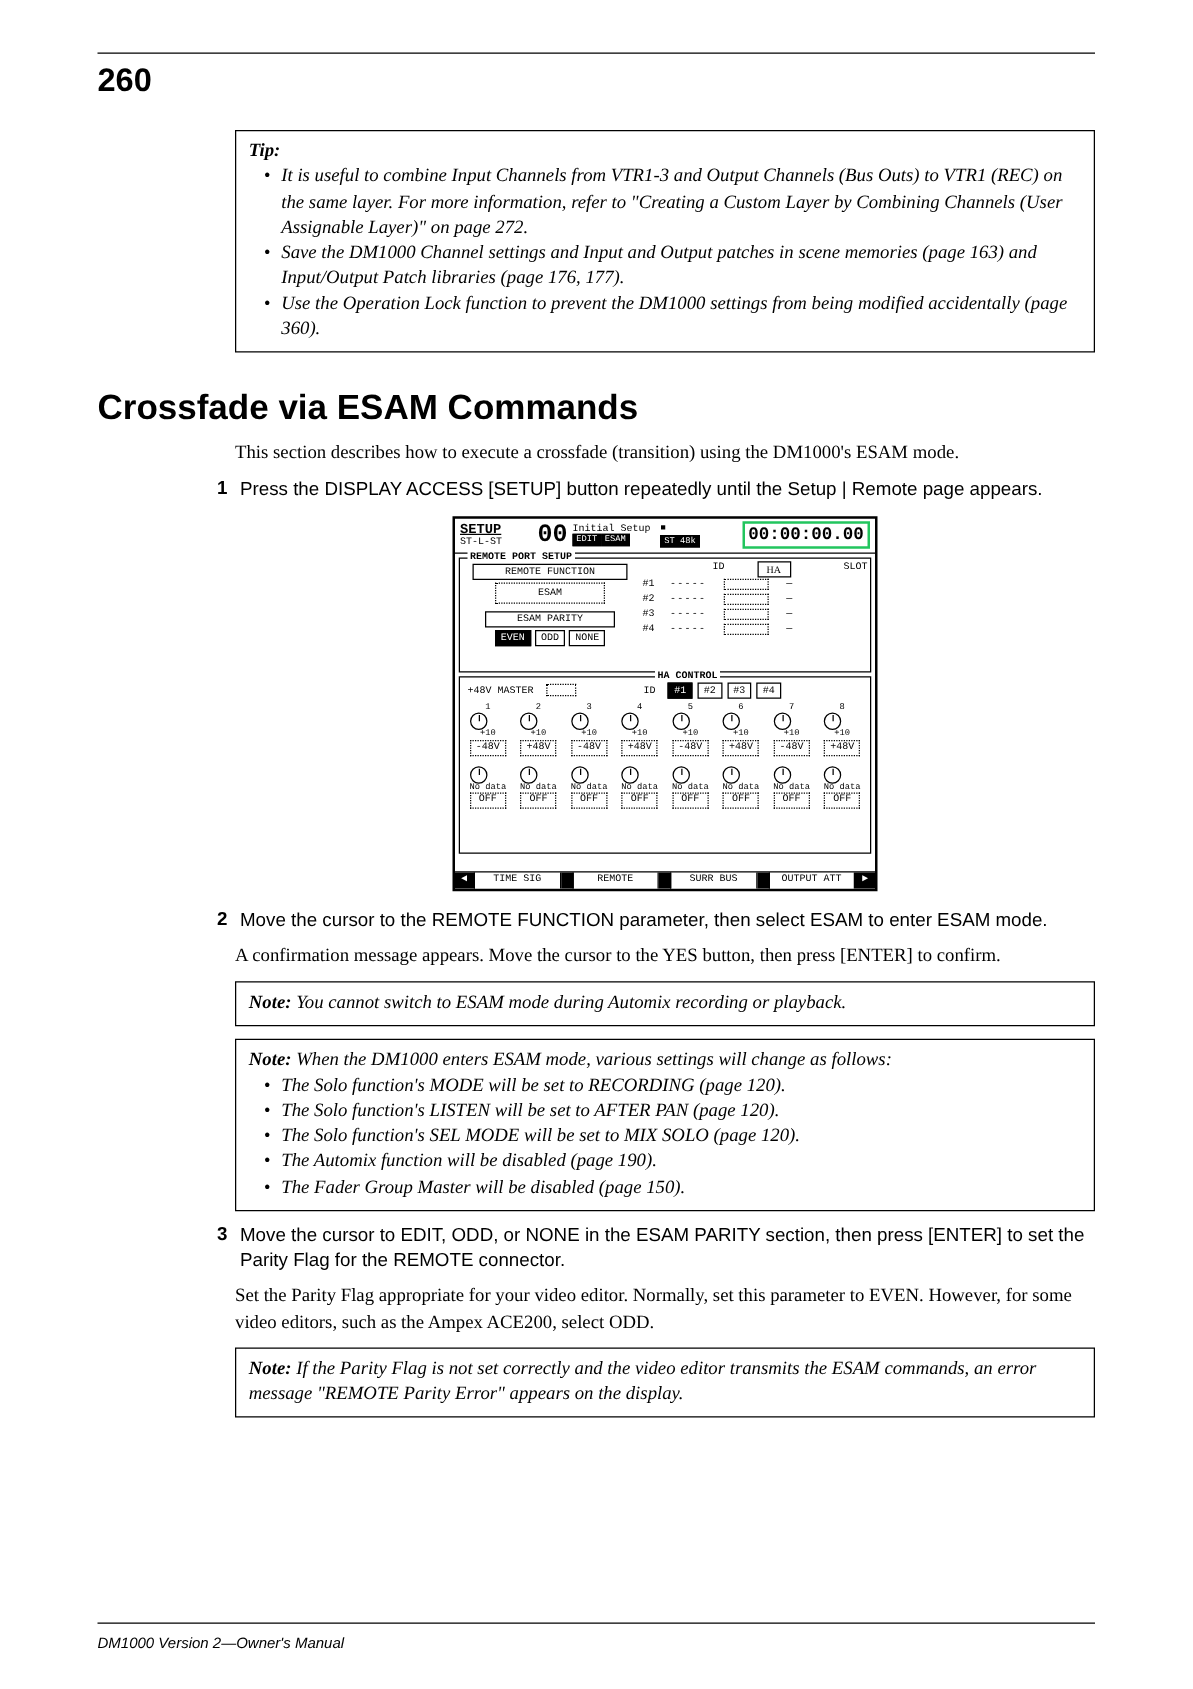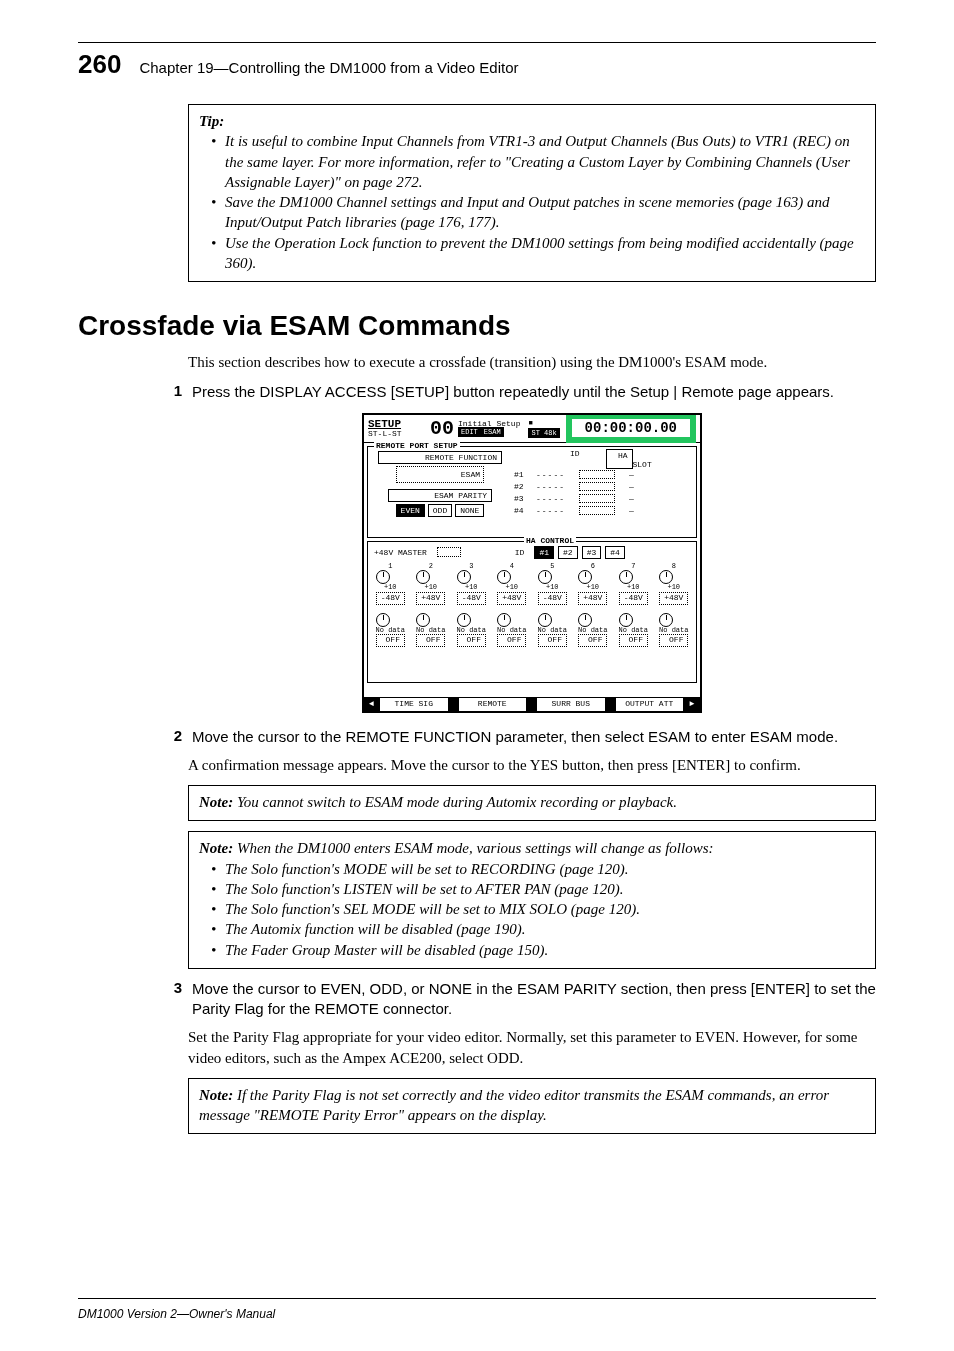--- a/index.html
+++ b/index.html
@@ -126,22 +126,22 @@
   .lcd-title { font-weight: bold; font-size: 11px; text-decoration: underline;}
   .lcd-sub { font-size: 8px; }
   .lcd-zeros {
     font-size: 20px;
     font-weight: bold;
   }
   .lcd-midlabels { font-size: 8px; line-height:1; }
   .lcd-timecode {
     font-weight: bold;
     font-size: 14px;
-    border: 6px solid #22c55e;
-    padding: 1px 13px;
+    border: 2px solid #22c55e;
+    padding: 1px 3px;
     margin-left: auto;
   }
   .lcd-section {
     border: 1px solid #000;
     margin: 3px;
     padding: 2px;
     position: relative;
   }
   .lcd-section-label {
     position: absolute;
@@ -150,21 +150,21 @@
     background: #fff;
     font-size: 8px;
     padding: 0 2px;
     font-weight: bold;
   }
   .lcd-row { display:flex; gap:4px; align-items:center; }
   .lcd-btn {
     border: 1px solid #000;
     padding: 1px 4px;
     font-size: 8px;
-    text-align: right;
+    text-align: center;
   }
   .lcd-btn.dotted { border-style: dotted; }
   .lcd-btn.inv { background: #000; color: #fff; }
   .lcd-dashes { letter-spacing: 1px; }
   .ha-table { flex: 1; }
   .ha-table-row { display:flex; gap:4px; font-size:8px; align-items:center; height:12px;}
   .ha-hdr { display:flex; font-size:8px; }
   .knob-row { display:flex; justify-content: space-around; margin-top:2px;}
   .knob {
     width: 14px; height:14px; border:1px solid #000; border-radius:50%;
@@ -195,21 +195,20 @@
     border-top: 1px solid #000;
   }
 </style>
 </head>
 <body>
 
 <div class="page">
   <div class="top-rule"></div>
   <div class="header-line">
     <span class="page-num">260</span>
-    <span class="chapter-title">Chapter 19—Controlling the DM1000 from a Video Editor</span>
   </div>
 
   <div class="content">
 
     <div class="tip-box">
       <div><span class="tip-label">Tip:</span></div>
       <ul>
         <li>It is useful to combine Input Channels from VTR1-3 and Output Channels (Bus Outs) to VTR1 (REC) on the same layer. For more information, refer to "Creating a Custom Layer by Combining Channels (User Assignable Layer)" on page 272.</li>
         <li>Save the DM1000 Channel settings and Input and Output patches in scene memories (page 163) and Input/Output Patch libraries (page 176, 177).</li>
         <li>Use the Operation Lock function to prevent the DM1000 settings from being modified accidentally (page 360).</li>
@@ -255,22 +254,22 @@
             <div class="lcd-row" style="justify-content:center;gap:3px;">
               <span class="lcd-btn inv">EVEN</span>
               <span class="lcd-btn">ODD</span>
               <span class="lcd-btn">NONE</span>
             </div>
           </div>
           <div class="ha-table">
             <div class="ha-hdr" style="justify-content:space-around;">
               <span style="width:30px;"></span>
               <span style="flex:1;text-align:center;">ID</span>
-              <span class="lcd-btn" style="width:27px;">HA</span>
-              <span style="flex:1;text-align:left;margin-top:11px;">SLOT</span>
+              <span class="lcd-btn" style="width:27px;font-family:Liberation Serif, serif;">HA</span>
+              <span style="flex:1;text-align:right;">SLOT</span>
             </div>
             <div class="ha-table-row">
                 <span style="width:18px;">#1</span>
                 <span class="lcd-dashes">-----</span>
                 <span class="lcd-btn dotted" style="width:36px;height:9px;margin-left:10px;"></span>
                 <span style="margin-left:10px;">—</span>
               </div>
             <div class="ha-table-row">
                 <span style="width:18px;">#2</span>
                 <span class="lcd-dashes">-----</span>
@@ -430,21 +429,21 @@
         <li>The Solo function's LISTEN will be set to AFTER PAN (page 120).</li>
         <li>The Solo function's SEL MODE will be set to MIX SOLO (page 120).</li>
         <li>The Automix function will be disabled (page 190).</li>
         <li>The Fader Group Master will be disabled (page 150).</li>
       </ul>
     </div>
 
 
     <div class="step">
       <div class="step-num">3</div>
-      <div class="step-text">Move the cursor to EVEN, ODD, or NONE in the ESAM PARITY section, then press [ENTER] to set the Parity Flag for the REMOTE connector.</div>
+      <div class="step-text">Move the cursor to EDIT, ODD, or NONE in the ESAM PARITY section, then press [ENTER] to set the Parity Flag for the REMOTE connector.</div>
     </div>
     <p class="body-text">Set the Parity Flag appropriate for your video editor. Normally, set this parameter to EVEN. However, for some video editors, such as the Ampex ACE200, select ODD.</p>
 
     <div class="note-box">
       <span class="note-label">Note:</span>
       <span class="note-inline">If the Parity Flag is not set correctly and the video editor transmits the ESAM commands, an error message "REMOTE Parity Error" appears on the display.</span>
     </div>
 
   </div>
 </div>

